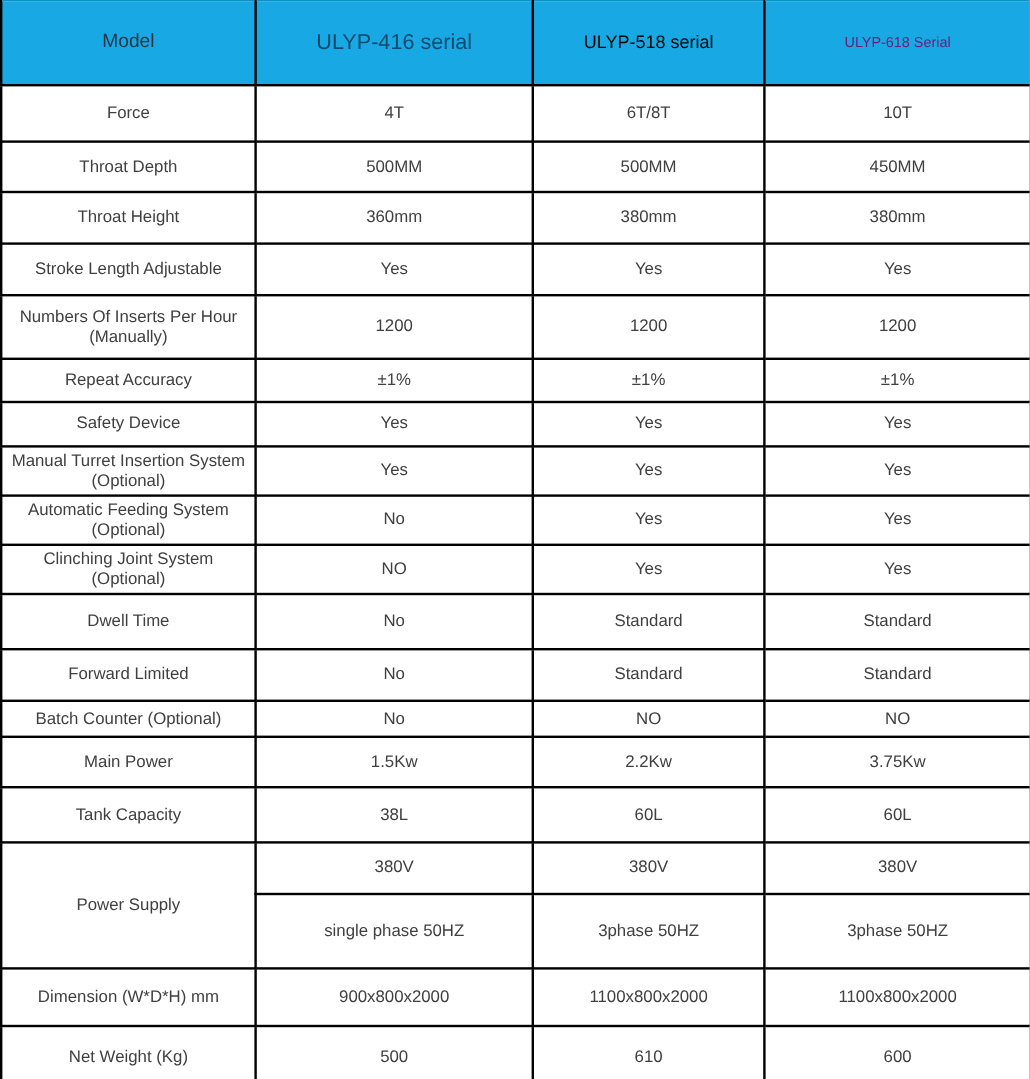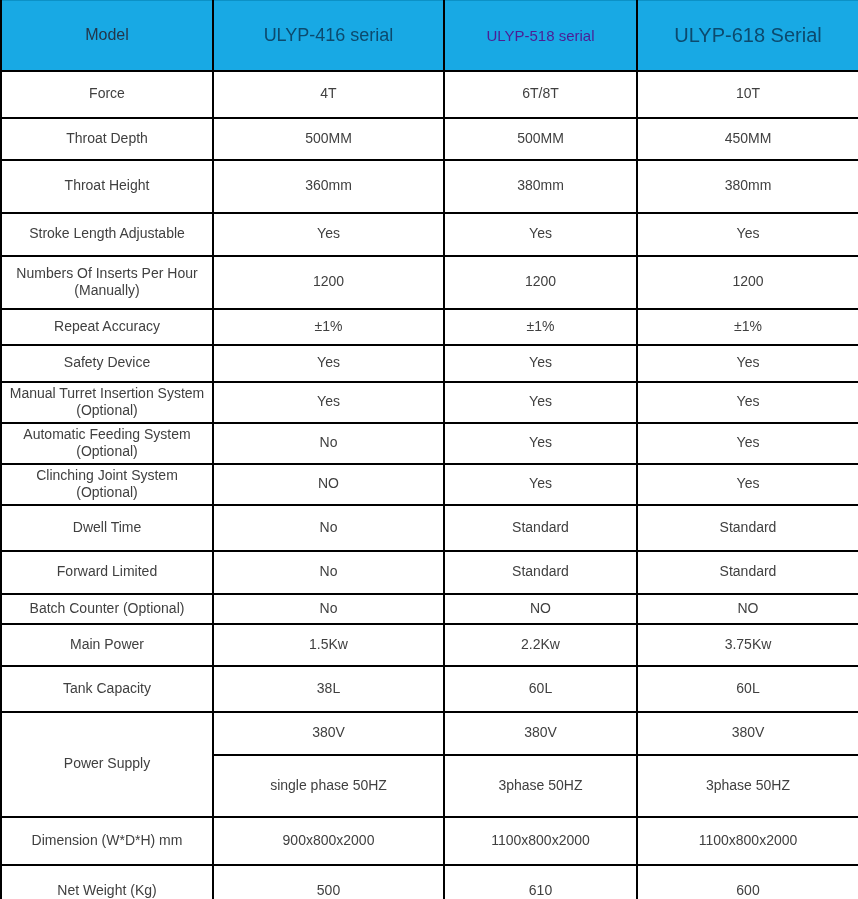--- a/index.html
+++ b/index.html
@@ -30,26 +30,26 @@
   }
   th.th-model {
     color: #24364a;
     font-size: 16px;
   }
   th.th-416 {
     color: #0c4a6e;
     font-size: 18px;
   }
   th.th-518 {
-    color: #4c1d95;
+    color: #000000;
     font-size: 15px;
   }
   th.th-618 {
-    color: #0c4a6e;
-    font-size: 20px;
+    color: #701a75;
+    font-size: 12px;
     font-weight: bold;
   }
   
   td {
     color: #404040;
     font-size: 14px;
     line-height: 1.25;
     background: #ffffff;
   }
 </style>
@@ -77,21 +77,21 @@
       <td>4T</td>
       <td>6T/8T</td>
       <td>10T</td>
     </tr>
     <tr style="height:42px">
       <td>Throat Depth</td>
       <td>500MM</td>
       <td>500MM</td>
       <td>450MM</td>
     </tr>
-    <tr style="height:53px">
+    <tr style="height:43px">
       <td>Throat Height</td>
       <td>360mm</td>
       <td>380mm</td>
       <td>380mm</td>
     </tr>
     <tr style="height:43px">
       <td>Stroke Length Adjustable</td>
       <td>Yes</td>
       <td>Yes</td>
       <td>Yes</td>

